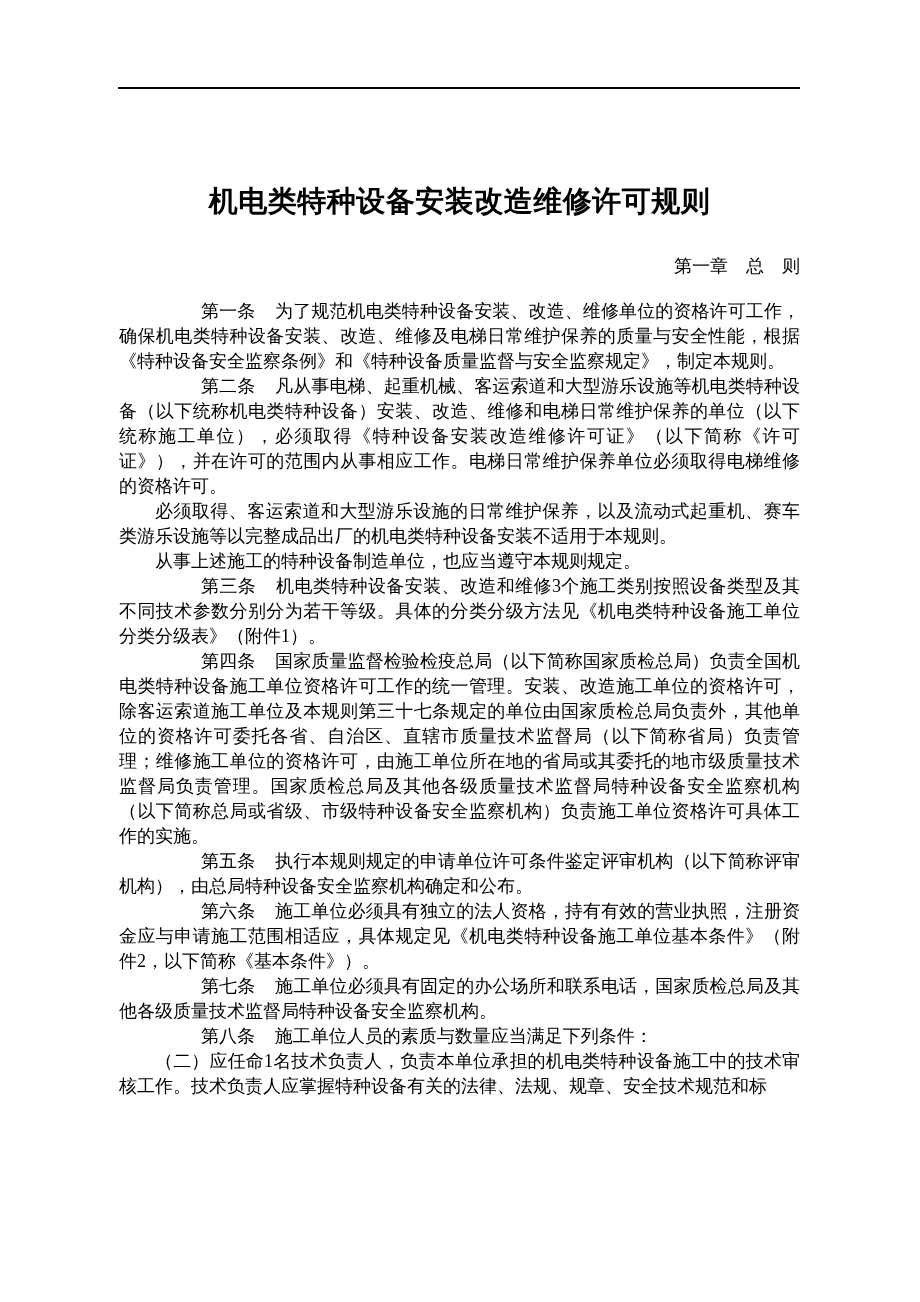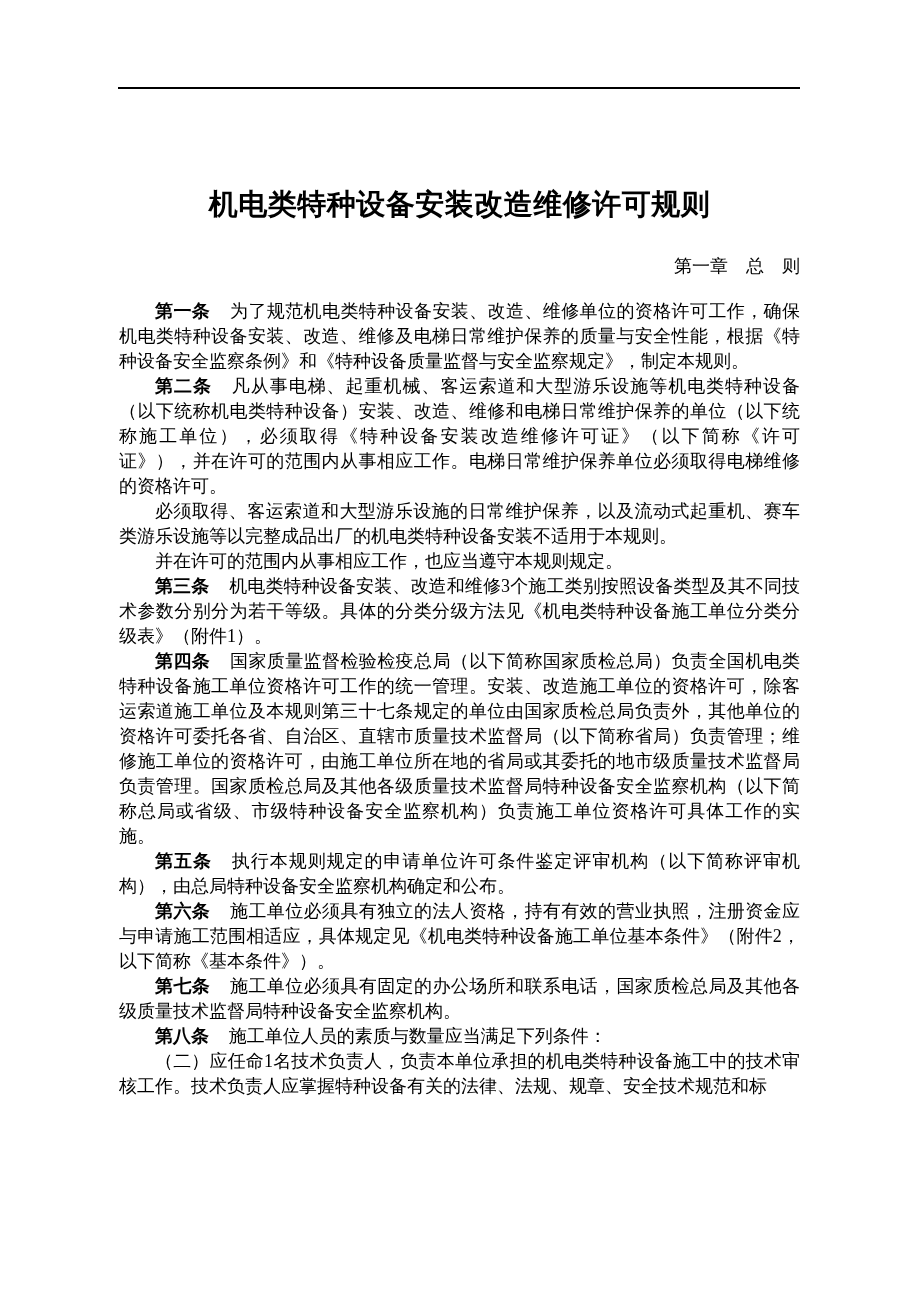--- a/index.html
+++ b/index.html
@@ -33,52 +33,54 @@
     left: 119px;
     width: 681px;
   }
   .doc-title {
     font-size: 29px;
     line-height: 36px;
     font-weight: bold;
     text-align: center;
     margin: 0 0 32px 0;
     letter-spacing: 0.5px;
+    font-family: Liberation Mono, monospace;
   }
   .block {
     font-size: 18px;
     line-height: 25px;
     margin: 0;
     text-indent: 2em;
     text-align: justify;
     text-justify: inter-ideograph;
     word-break: break-all;
   }
   .block.chapter {
     margin: 20px 0;
     text-align: right;
   }
   .article-number {
-    font-weight: bold;
+    font-weight: normal;
     margin-right: 1.1em;
+    margin-left: 46px;
   }
 </style>
 </head>
 <body>
 
 <div class="page">
   <div class="header-rule"></div>
   <div class="content">
     <h1 class="doc-title">机电类特种设备安装改造维修许可规则</h1>
     <div id="blocks">
         <p class="block chapter"><span>第一章　总　则</span></p>
         <p class="block article"><span class="article-number">第一条</span><span>为了规范机电类特种设备安装、改造、维修单位的资格许可工作，确保机电类特种设备安装、改造、维修及电梯日常维护保养的质量与安全性能，根据《特种设备安全监察条例》和《特种设备质量监督与安全监察规定》，制定本规则。</span></p>
         <p class="block article"><span class="article-number">第二条</span><span>凡从事电梯、起重机械、客运索道和大型游乐设施等机电类特种设备（以下统称机电类特种设备）安装、改造、维修和电梯日常维护保养的单位（以下统称施工单位），必须取得《特种设备安装改造维修许可证》（以下简称《许可证》），并在许可的范围内从事相应工作。电梯日常维护保养单位必须取得电梯维修的资格许可。</span></p>
         <p class="block plain"><span>必须取得、客运索道和大型游乐设施的日常维护保养，以及流动式起重机、赛车类游乐设施等以完整成品出厂的机电类特种设备安装不适用于本规则。</span></p>
-        <p class="block plain"><span>并在许可的范围内从事相应工作，也应当遵守本规则规定。</span></p>
+        <p class="block plain"><span>从事上述施工的特种设备制造单位，也应当遵守本规则规定。</span></p>
         <p class="block article"><span class="article-number">第三条</span><span>机电类特种设备安装、改造和维修3个施工类别按照设备类型及其不同技术参数分别分为若干等级。具体的分类分级方法见《机电类特种设备施工单位分类分级表》（附件1）。</span></p>
         <p class="block article"><span class="article-number">第四条</span><span>国家质量监督检验检疫总局（以下简称国家质检总局）负责全国机电类特种设备施工单位资格许可工作的统一管理。安装、改造施工单位的资格许可，除客运索道施工单位及本规则第三十七条规定的单位由国家质检总局负责外，其他单位的资格许可委托各省、自治区、直辖市质量技术监督局（以下简称省局）负责管理；维修施工单位的资格许可，由施工单位所在地的省局或其委托的地市级质量技术监督局负责管理。国家质检总局及其他各级质量技术监督局特种设备安全监察机构（以下简称总局或省级、市级特种设备安全监察机构）负责施工单位资格许可具体工作的实施。</span></p>
         <p class="block article"><span class="article-number">第五条</span><span>执行本规则规定的申请单位许可条件鉴定评审机构（以下简称评审机构），由总局特种设备安全监察机构确定和公布。</span></p>
         <p class="block article"><span class="article-number">第六条</span><span>施工单位必须具有独立的法人资格，持有有效的营业执照，注册资金应与申请施工范围相适应，具体规定见《机电类特种设备施工单位基本条件》（附件2，以下简称《基本条件》）。</span></p>
         <p class="block article"><span class="article-number">第七条</span><span>施工单位必须具有固定的办公场所和联系电话，国家质检总局及其他各级质量技术监督局特种设备安全监察机构。</span></p>
         <p class="block article"><span class="article-number">第八条</span><span>施工单位人员的素质与数量应当满足下列条件：</span></p>
         <p class="block plain"><span>（二）应任命1名技术负责人，负责本单位承担的机电类特种设备施工中的技术审核工作。技术负责人应掌握特种设备有关的法律、法规、规章、安全技术规范和标</span></p>
       </div>
   </div>
 </div>

